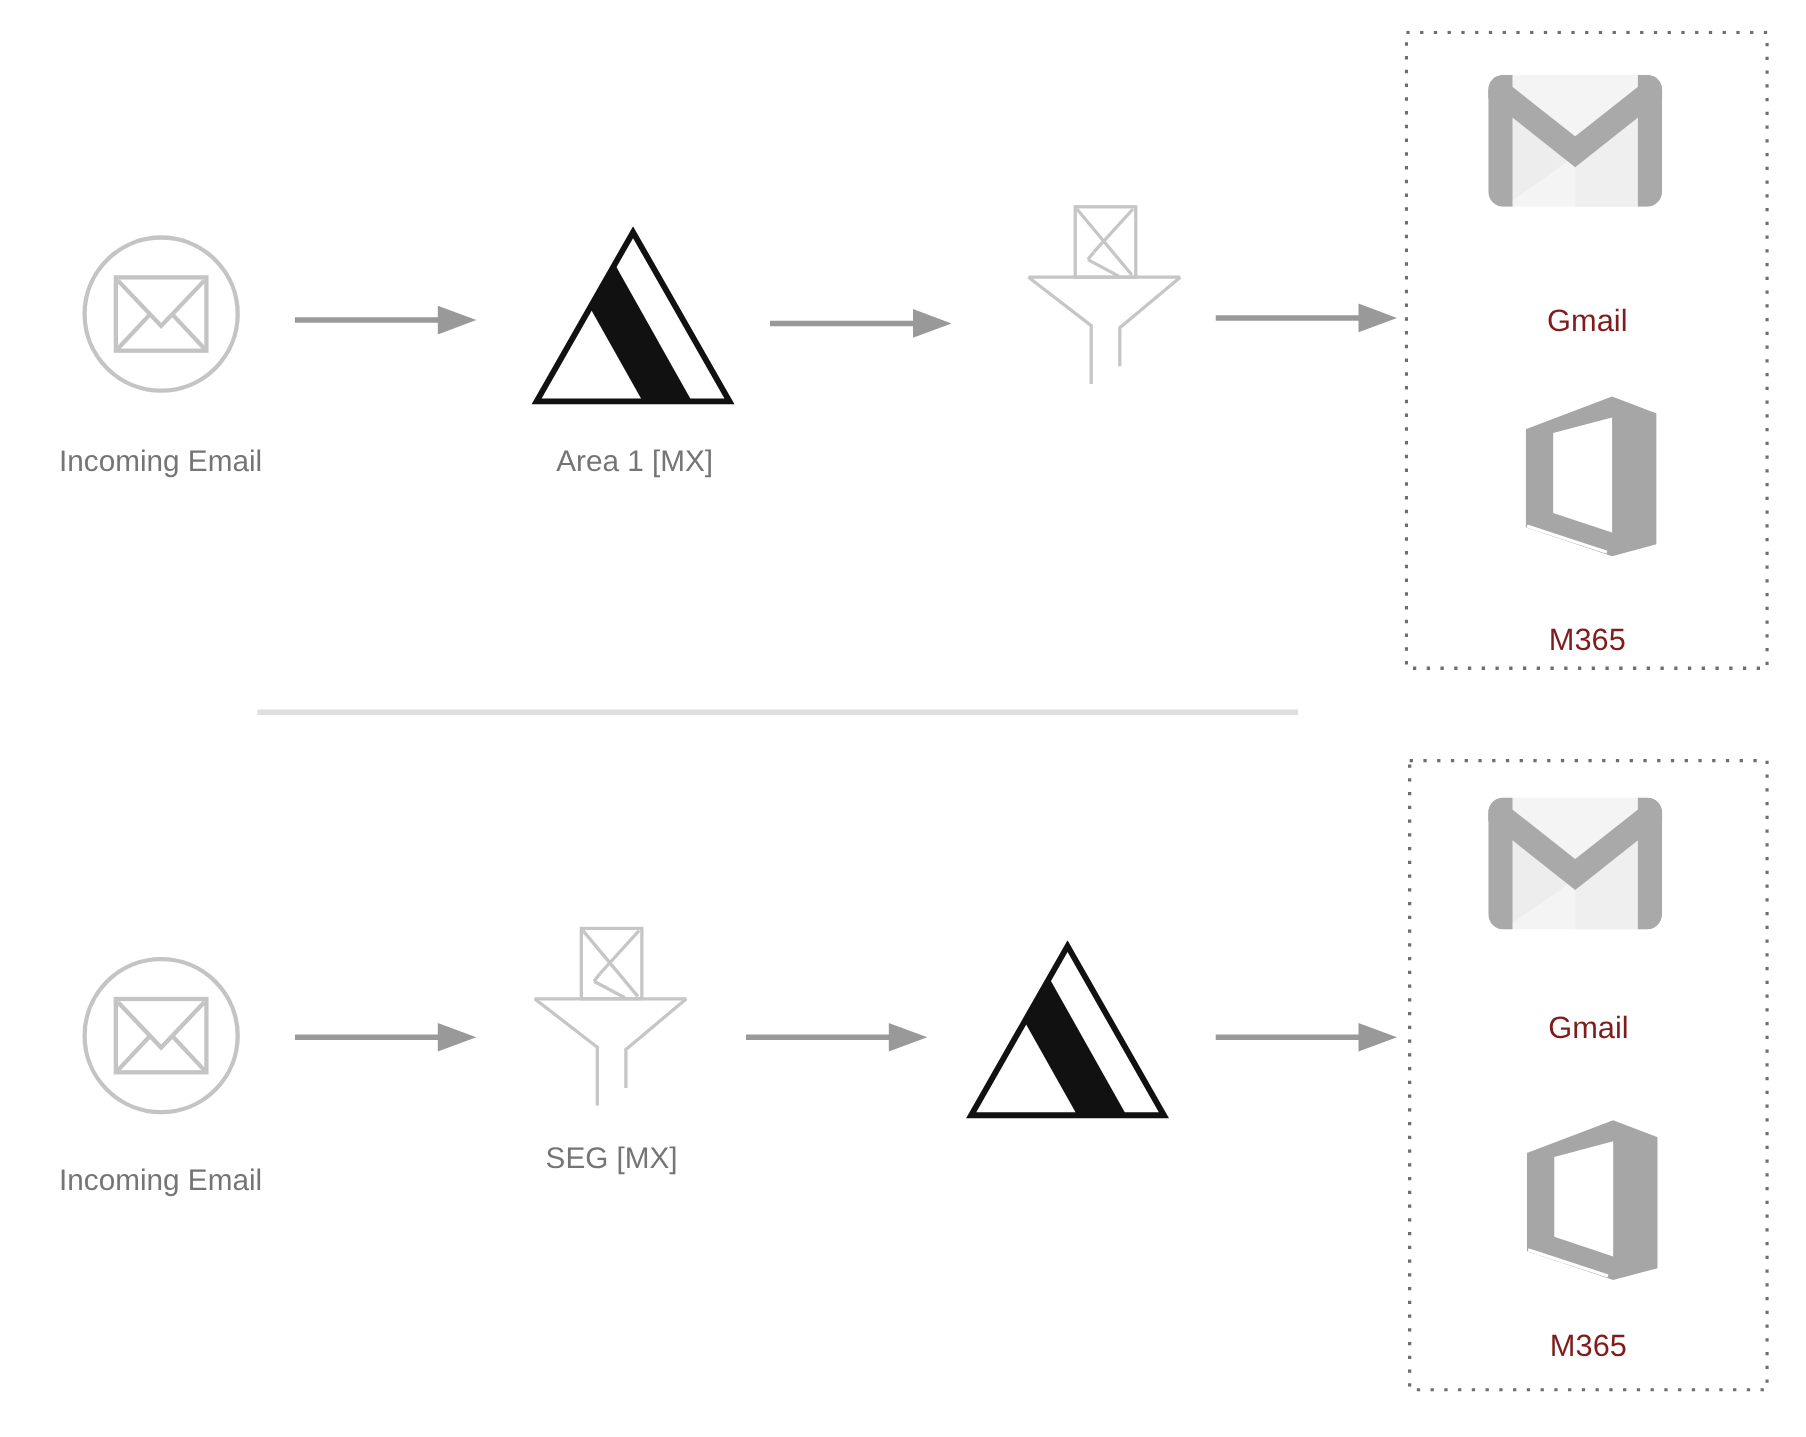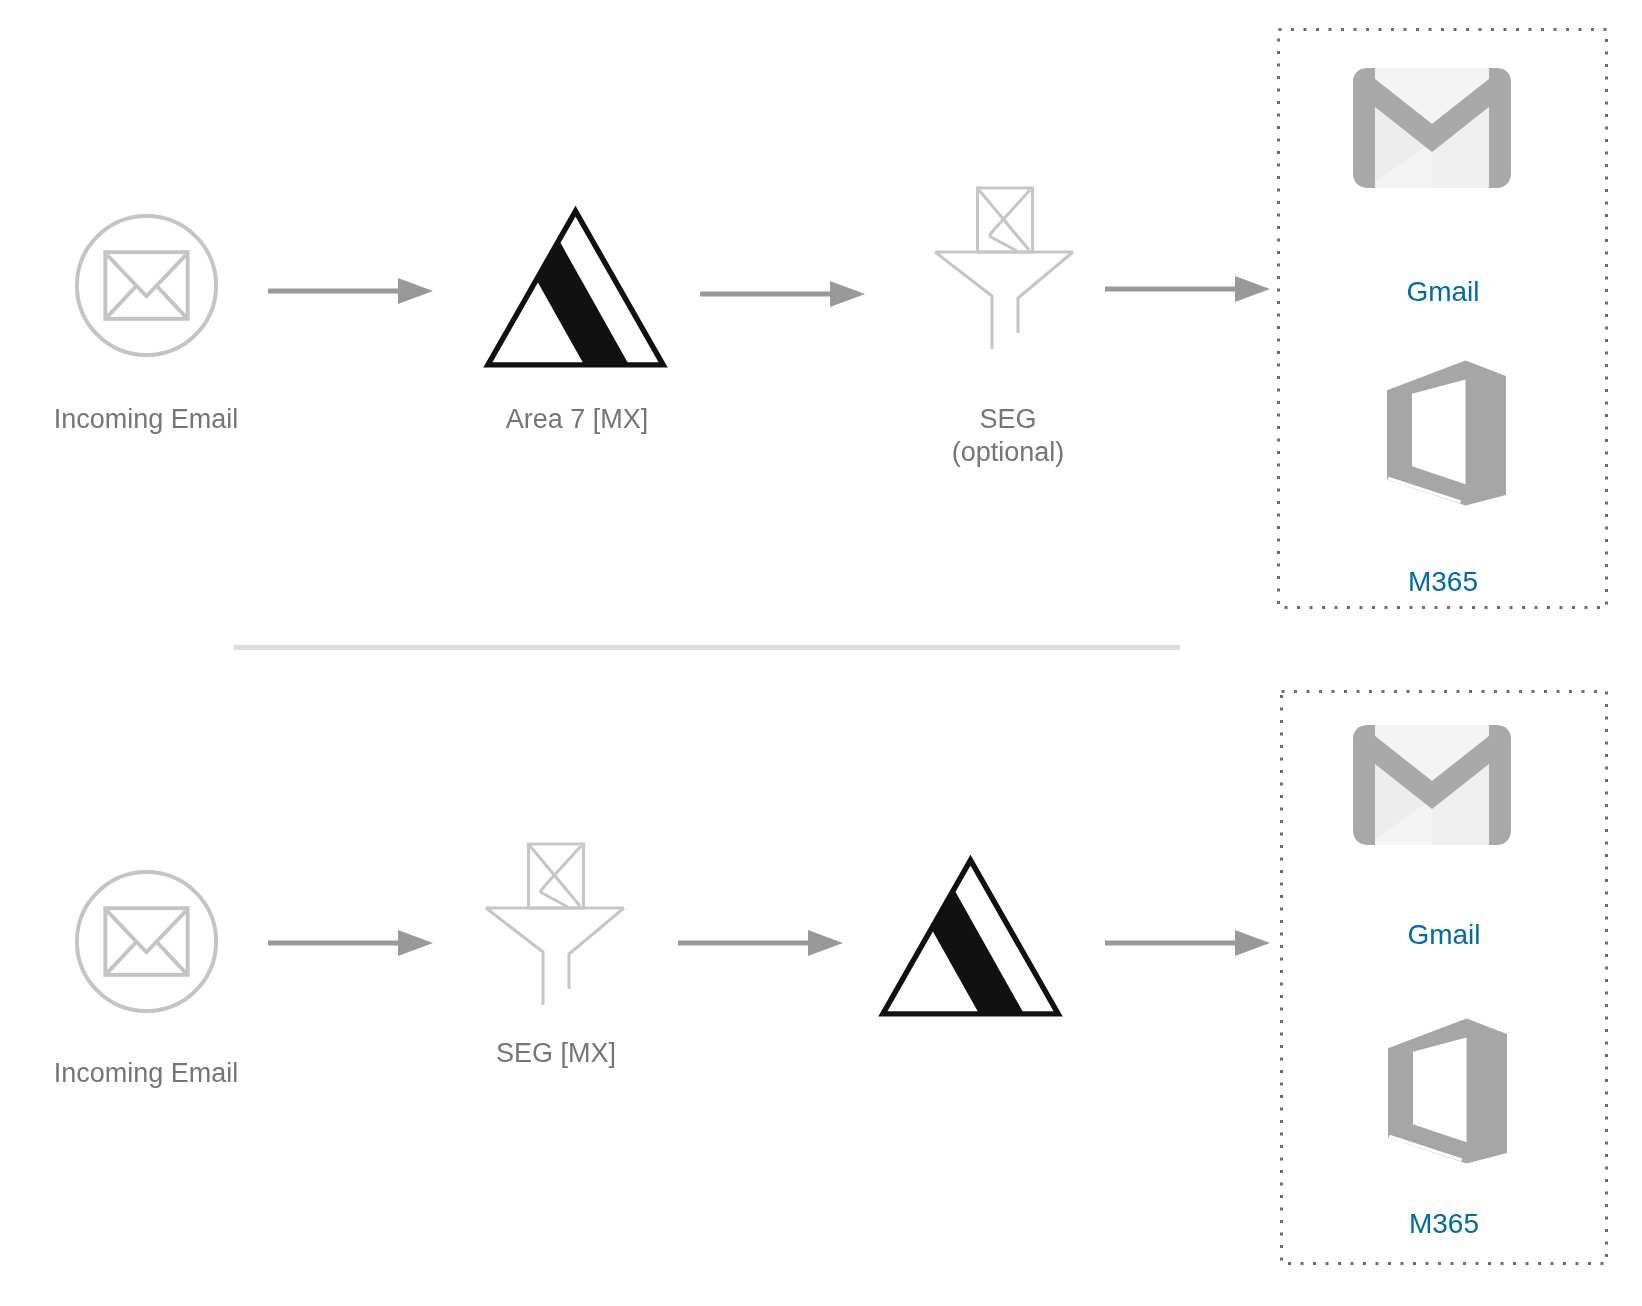--- a/index.html
+++ b/index.html
@@ -18,21 +18,21 @@
     font-size:27px;
     line-height:33px;
     color:#757575;
     white-space:nowrap;
   }
   .box-label{
     position:absolute;
     width:300px;
     text-align:center;
     font-size:28px;
-    color:#0369a1;
+    color:#7f1d1d;
   }
   .dest-box{position:absolute;}
   .divider{
     position:absolute;
     background:#dedede;
     height:5px;
   }
 </style>
 </head>
 <body>
@@ -50,41 +50,37 @@
 
   <svg class="abs" style="left:268px;top:276px" width="165" height="30" viewBox="0 0 165 30">
     <line x1="0" y1="15" x2="133" y2="15" stroke="#999999" stroke-width="5"></line>
     <polygon points="130,2 165,15 130,28" fill="#999999"></polygon>
   </svg>
 
   <svg class="abs" style="left:483px;top:206px" width="185" height="164" viewBox="0 0 190 166">
     <polygon points="95,4 185,162 5,162" fill="#ffffff" stroke="#111111" stroke-width="5.5" stroke-linejoin="miter"></polygon>
     <polygon points="77.5,33 150,162 104,162 54.5,74" fill="#111111"></polygon>
   </svg>
-  <div class="label" style="left:427px;top:403px">Area 7 [MX]</div>
+  <div class="label" style="left:427px;top:403px">Area 1 [MX]</div>
 
   <svg class="abs" style="left:700px;top:279px" width="165" height="30" viewBox="0 0 165 30">
     <line x1="0" y1="15" x2="133" y2="15" stroke="#999999" stroke-width="5"></line>
     <polygon points="130,2 165,15 130,28" fill="#999999"></polygon>
   </svg>
 
   <svg class="abs" style="left:934px;top:186px" width="140" height="166" viewBox="0 0 140 166">
     <rect x="43.5" y="2" width="55" height="64" fill="none" stroke="#c6c6c6" stroke-width="3"></rect>
     <line x1="45" y1="4" x2="95" y2="64" stroke="#c6c6c6" stroke-width="3"></line>
     <line x1="96" y1="4" x2="60.5" y2="43" stroke="#c6c6c6" stroke-width="3"></line>
     <line x1="60.5" y1="43" x2="55" y2="50" stroke="#c6c6c6" stroke-width="3"></line>
     <line x1="55" y1="50" x2="83" y2="65" stroke="#c6c6c6" stroke-width="3"></line>
     <line x1="1" y1="66" x2="139" y2="66" stroke="#c6c6c6" stroke-width="3"></line>
     <polyline points="1,66 58,110 58,163" fill="none" stroke="#c6c6c6" stroke-width="3"></polyline>
     <polyline points="139,66 84,112 84,147" fill="none" stroke="#c6c6c6" stroke-width="3"></polyline>
   </svg>
-  <div class="label" style="left:858px;top:403px">
-    <div>SEG</div>
-    <div>(optional)</div>
-  </div>
 
   <svg class="abs" style="left:1105px;top:274px" width="165" height="30" viewBox="0 0 165 30">
     <line x1="0" y1="15" x2="133" y2="15" stroke="#999999" stroke-width="5"></line>
     <polygon points="130,2 165,15 130,28" fill="#999999"></polygon>
   </svg>
 
   <div class="dest-box" style="left:1277px;top:28px;width:331px;height:581px">
     <svg class="abs" style="left:0;top:0" width="331" height="581">
       <rect x="1.5" y="1.5" width="328" height="578" fill="none" stroke="#6e6e6e" stroke-width="3" stroke-dasharray="3 9.5"></rect>
     </svg>

